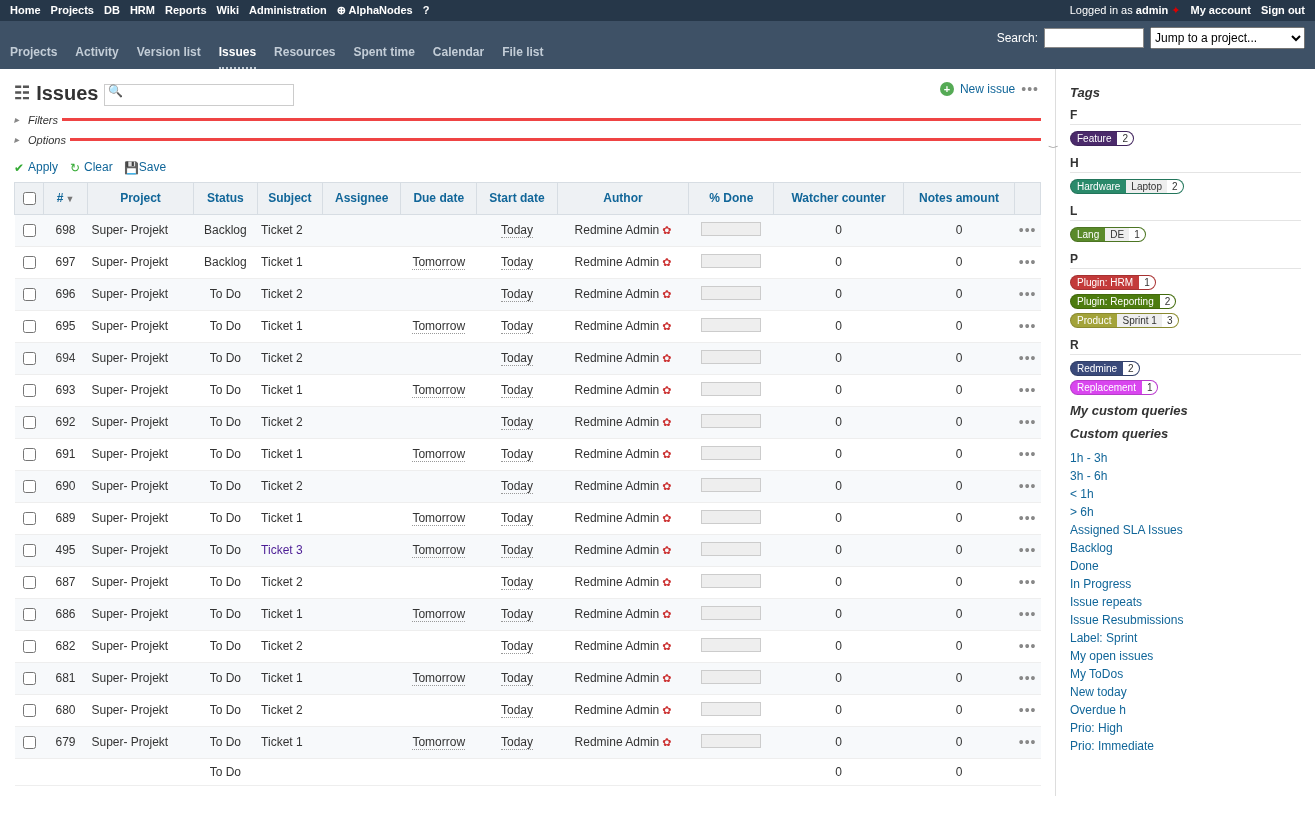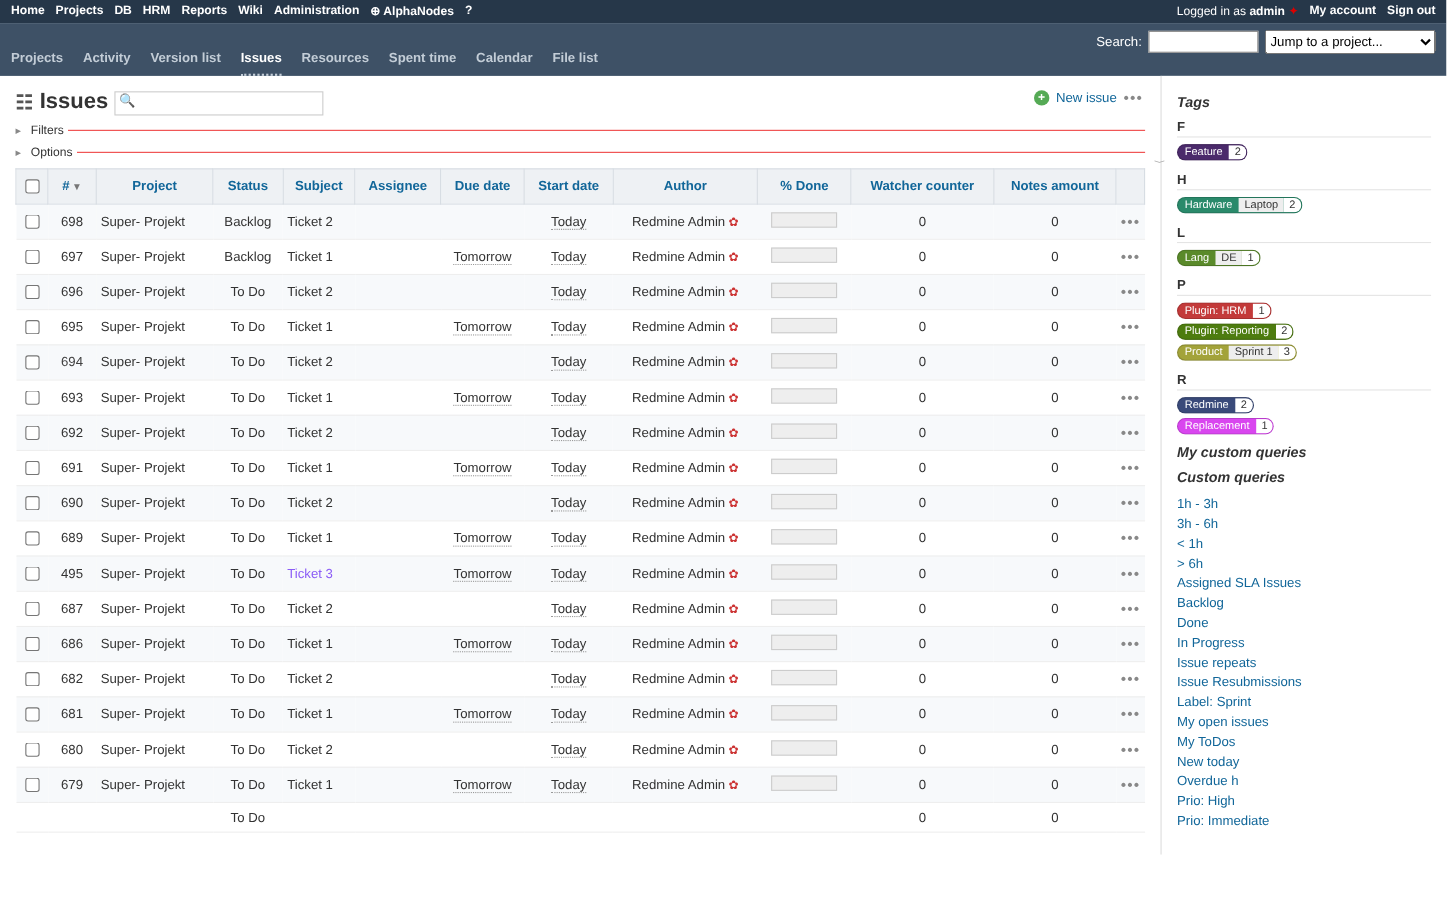--- a/index.html
+++ b/index.html
@@ -38,21 +38,21 @@
   h2.title .list-icon { font-size: 18px; color: #555; }
   h2.title input { border: 1px solid #ccc; height: 22px; width: 190px; padding-left: 22px; background: #fff; }
   h2.title .inwrap { position: relative; display: inline-block; }
   h2.title .inwrap .mag { position: absolute; left: 4px; top: 3px; font-size: 12px; }
 
   .contextual { position: absolute; right: 16px; top: 12px; display: flex; align-items: center; gap: 6px; font-size: 12px; }
   .contextual .plus { width: 14px; height: 14px; border-radius: 50%; background: #5a5; color: #fff; display: inline-flex; align-items: center; justify-content: center; font-size: 11px; font-weight: bold; }
   .contextual .dots { color: #888; font-size: 14px; letter-spacing: 1px; cursor: pointer; }
 
   
-  fieldset.collapsible { border: none; border-top: 1px solid #ef4444; margin: 0; padding: 4px 0; }
+  fieldset.collapsible { border: none; border-top: 3px solid #ef4444; margin: 0; padding: 4px 0; font-style: italic; }
   fieldset.collapsible legend { font-size: 11px; color: #333; padding: 0 4px 0 14px; position: relative; cursor: pointer; }
   fieldset.collapsible legend::before { content: "▸"; position: absolute; left: 0; color: #888; font-size: 10px; }
 
   
   .buttons { margin: 6px 0 8px; font-size: 12px; display: flex; gap: 12px; align-items: center; }
   .buttons .ico { width: 12px; height: 12px; display: inline-block; margin-right: 2px; vertical-align: middle; }
 
   
   table.list { width: 100%; border-collapse: collapse; font-size: 12px; }
   table.list th { background: #eef1f4; padding: 6px 4px; text-align: center; border: 1px solid #d7dde3; white-space: nowrap; }
@@ -147,20 +147,25 @@
       </span>
     </h2>
 
     <fieldset class="collapsible">
       <legend>Filters</legend>
     </fieldset>
     <fieldset class="collapsible">
       <legend>Options</legend>
     </fieldset>
 
+    <div class="buttons">
+      <a><span class="ico" style="color:#3a3;">✔</span><span>Apply</span></a>
+      <a><span class="ico" style="color:#3a3;">↻</span><span>Clear</span></a>
+      <a><span class="ico" style="color:#36a;">💾</span><span>Save</span></a>
+    </div>
 
     <span class="sidebar-collapse">⟩</span>
 
     <table class="list">
       <thead>
         <tr>
           <th class="checkbox-col"><input type="checkbox" style=""></th>
           <th class="id-col"><a>#</a><span class="sort-arrow">▼</span></th>
           <th><a>Project</a></th>
           <th><a>Status</a></th>
@@ -324,21 +329,21 @@
     <td><span class="pbar"></span></td>
     <td>0</td>
     <td>0</td>
     <td class="dots-cell"><span>•••</span></td>
           </tr>
           <tr class="odd">
     <td class="checkbox-col"><input type="checkbox" style=""></td>
     <td class="id-col"><a style="color:#333">495</a></td>
     <td class="project"><a style="color:#333">Super- Projekt</a></td>
     <td>To Do</td>
-    <td class="subject"><a style="color:#8b5cf6">Ticket 3</a></td>
+    <td class="subject"><a style="color:#4c1d95">Ticket 3</a></td>
     <td></td>
     <td><span class="dotted">Tomorrow</span></td>
     <td><span class="dotted">Today</span></td>
     <td><a style="color:#333">Redmine Admin</a><span class="gear">✿</span></td>
     <td><span class="pbar"></span></td>
     <td>0</td>
     <td>0</td>
     <td class="dots-cell"><span>•••</span></td>
           </tr>
           <tr class="even">

